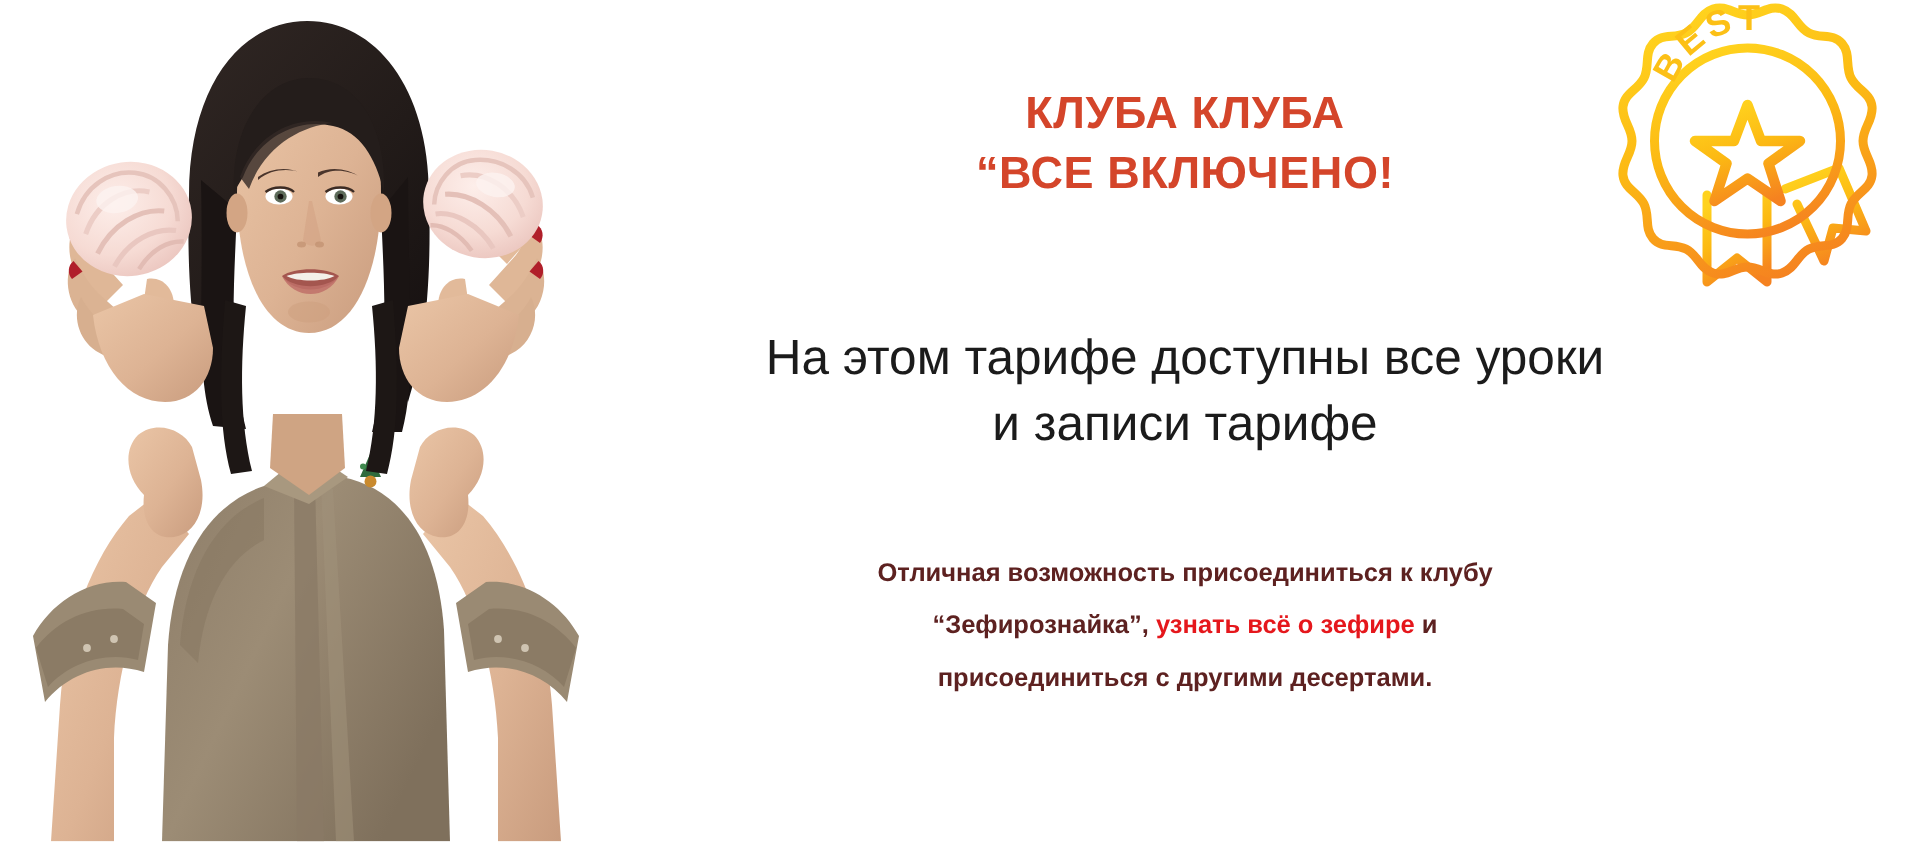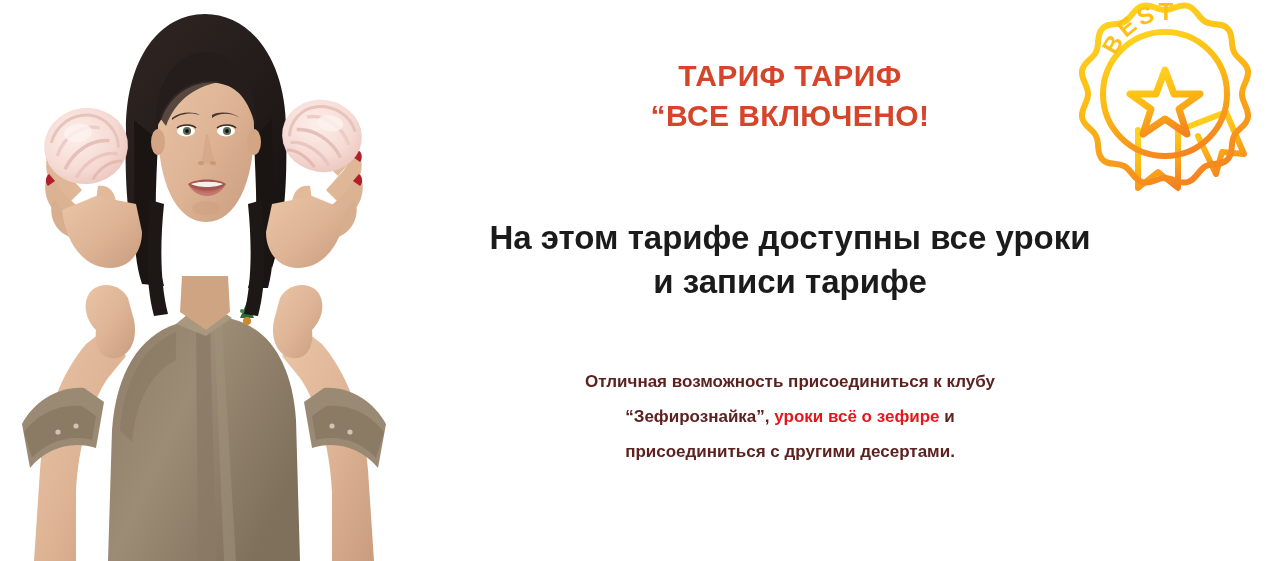--- a/index.html
+++ b/index.html
@@ -57,21 +57,21 @@
   .headline-block {
     position: absolute;
     left: 0;
     top: 216px;
     width: 740px;
     text-align: center;
   }
   .headline-line {
     display: block;
     font-size: 33px;
-    font-weight: bold;
+    font-weight: normal;
     line-height: 44px;
     color: #1b1b1b;
     white-space: nowrap;
   }
 
   .body-block {
     position: absolute;
     left: 0;
     top: 364px;
     width: 740px;
@@ -255,33 +255,33 @@
       </g>
 
       <path d="M150 200 C146 250 146 286 154 316 L168 314 C160 282 160 244 164 204 Z" fill="#1d1715"></path>
       <path d="M262 200 C266 250 266 286 258 316 L244 314 C252 282 252 244 248 204 Z" fill="#1d1715"></path>
     </svg>
   </div>
 
   <div class="content">
 
     <div class="title-block">
-      <span class="title-line">ТАРИФ ТАРИФ</span>
+      <span class="title-line">КЛУБА КЛУБА</span>
       <span class="title-line">“ВСЕ ВКЛЮЧЕНО!</span>
     </div>
 
     <div class="headline-block">
       <span class="headline-line">На этом тарифе доступны все уроки</span>
       <span class="headline-line">и  записи тарифе</span>
     </div>
 
     <div class="body-block">
       <span class="body-line">Отличная возможность присоединиться к клубу</span>
       <span class="body-line">
-        <span>“Зефирознайка”, </span><span class="hl-red">уроки всё о зефире</span><span> и</span>
+        <span>“Зефирознайка”, </span><span class="hl-red">узнать всё о зефире</span><span> и</span>
       </span>
       <span class="body-line">присоединиться  с  другими десертами.</span>
     </div>
 
   </div>
 
   <div class="badge">
     <svg viewBox="0 0 215 200" xmlns="http://www.w3.org/2000/svg" aria-hidden="true">
       <defs>
         <linearGradient id="badgeG" x1="0.35" y1="0" x2="0.7" y2="1">

